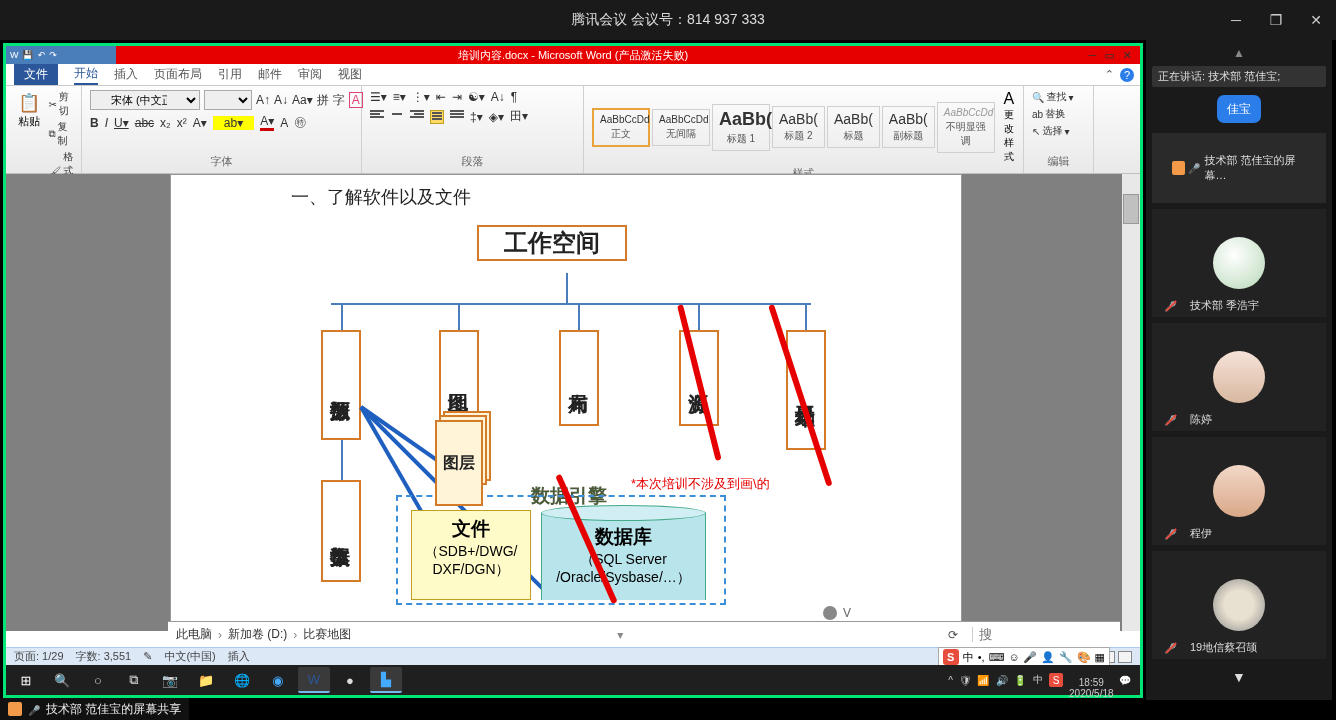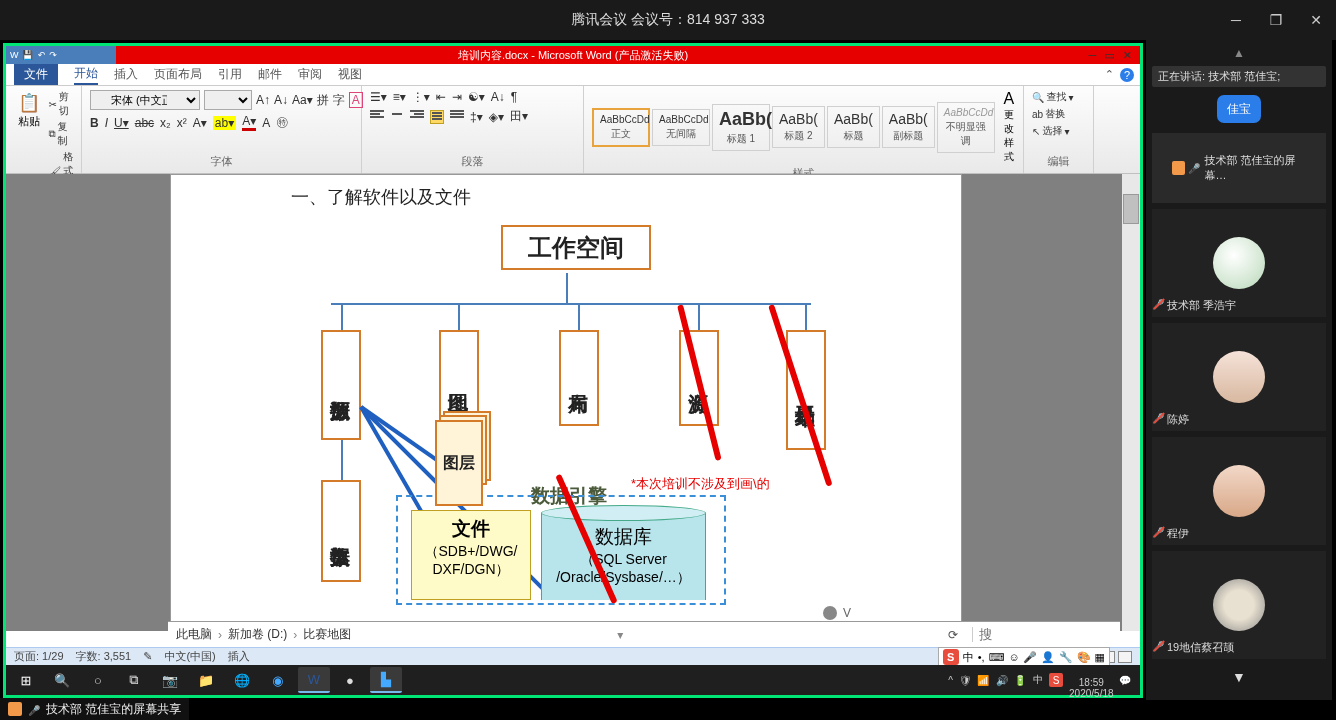--- a/index.html
+++ b/index.html
@@ -84,21 +84,21 @@
 .doc-area { position: absolute; top: 128px; left: 0; right: 0; bottom: 64px; background: #808080; overflow: hidden; }
 .doc-scroll { position: absolute; right: 0; top: 0; width: 18px; height: 100%; background: #e8e8e8; }
 .doc-scroll-thumb { position: absolute; top: 20px; width: 16px; left: 1px; height: 30px; background: #c0c0c0; border: 1px solid #999; }
 .doc-page { position: absolute; left: 164px; top: 0; width: 792px; height: 100%; background: #fff; border: 1px solid #999; }
 
 .doc-heading { position: absolute; left: 120px; top: 10px; font-size: 18px; color: #222; font-family: Liberation Serif, serif; }
 
 
 .diag { position: absolute; left: 130px; top: 50px; width: 560px; height: 380px; }
 .box { position: absolute; border: 2px solid #d47b2a; background: #fff; display: flex; align-items: center; justify-content: center; font-family: KaiTi, SimSun, serif; font-weight: bold; color: #222; }
-.box.top { left: 200px; top: 0; width: 150px; height: 45px; font-size: 24px; }
+.box.top { left: 176px; top: 0; width: 150px; height: 36px; font-size: 24px; }
 .box.vnode { width: 40px; height: 96px; top: 105px; writing-mode: vertical-rl; font-size: 20px; }
 .box.n1 { left: 20px; height: 110px; }
 .box.n2 { left: 138px; }
 .box.n3 { left: 258px; }
 .box.n4 { left: 378px; }
 .box.n5 { left: 485px; height: 120px; }
 .box.layer { left: 134px; top: 195px; width: 48px; height: 86px; background: #fff4d8; z-index: 2; }
 .layer-stack { position: absolute; left: 138px; top: 190px; width: 48px; height: 70px; border: 2px solid #d47b2a; background: #fff4d8; }
 .layer-stack2 { left: 142px; top: 186px; }
 .box.ds { left: 20px; top: 255px; width: 40px; height: 102px; writing-mode: vertical-rl; font-size: 20px; }
@@ -128,21 +128,21 @@
 .note-red { position: absolute; left: 330px; top: 250px; color: #e60000; font-size: 13px; }
 
 .engine-label { position: absolute; left: 230px; top: 258px; font-family: KaiTi, serif; font-size: 19px; font-weight: bold; color: #4a5a3a; }
 .dashed-box { position: absolute; left: 95px; top: 270px; width: 330px; height: 110px; border: 2px dashed #3a8fd8; }
 .file-box { position: absolute; left: 110px; top: 285px; width: 120px; height: 90px; background: #fffbc8; border: 1px solid #c0a020; text-align: center; padding-top: 6px; font-family: KaiTi, serif; font-size: 14px; line-height: 1.3; }
 .file-box .t1 { font-size: 19px; font-weight: bold; }
 .db-cyl { position: absolute; left: 240px; top: 280px; width: 165px; height: 95px; }
 .db-cyl-body { position: absolute; top: 8px; width: 100%; height: 87px; background: #b8e4ec; border-left: 1px solid #4a8; border-right: 1px solid #4a8; }
 .db-cyl-top { position: absolute; top: 0; width: 100%; height: 16px; background: #d0eef4; border: 1px solid #4a8; border-radius: 50%; }
 .db-cyl-text { position: absolute; top: 20px; width: 100%; text-align: center; font-family: KaiTi, serif; font-size: 14px; line-height: 1.3; }
-.db-cyl-text .t1 { font-size: 19px; font-weight: normal; }
+.db-cyl-text .t1 { font-size: 19px; font-weight: bold; }
 
 .ime-badge { position: absolute; right: 110px; bottom: 10px; display: flex; align-items: center; gap: 6px; font-size: 12px; color: #666; }
 .ime-badge .circ { width: 14px; height: 14px; border-radius: 50%; background: #888; }
 
 
 .breadcrumb-bar { position: absolute; left: 162px; right: 20px; bottom: 48px; height: 26px; background: #fff; border-top: 1px solid #999; display: flex; align-items: center; gap: 6px; padding: 0 8px; font-size: 12px; color: #333; }
 .breadcrumb-bar .sep { color: #888; }
 .breadcrumb-bar .reload { margin-left: auto; color: #555; }
 .breadcrumb-bar .search-box { border: none; border-left: 1px solid #ccc; padding-left: 6px; width: 140px; margin-left: 8px; }
 
@@ -169,21 +169,21 @@
 .speaking-bar { background: #333; color: #ddd; font-size: 11px; padding: 3px 6px; border-radius: 2px; }
 .speaker-badge { width: 44px; height: 28px; border-radius: 7px; background: #2b7de9; color: #fff; font-size: 12px; display: flex; align-items: center; justify-content: center; margin: 2px auto 4px; }
 .share-row { background: #2a2a2a; display: flex; align-items: center; gap: 4px; padding: 20px; font-size: 11px; color: #ddd; }
 .share-row .sq { width: 14px; height: 14px; background: #f2994a; border-radius: 2px; }
 .participant-card { background: #222; height: 108px; position: relative; display: flex; align-items: center; justify-content: center; }
 .participant-card .avatar { width: 52px; height: 52px; border-radius: 50%; background: #666; overflow: hidden; display: flex; align-items: center; justify-content: center; font-size: 22px; }
 .participant-card .avatar.c1 { background: radial-gradient(circle at 40% 35%, #fff 0%, #d5e8d5 60%, #b5d5b5 100%); }
 .participant-card .avatar.c2 { background: linear-gradient(#f5e2d8,#d8b8a0); }
 .participant-card .avatar.c3 { background: linear-gradient(#f2d8c8,#d8a888); }
 .participant-card .avatar.c4 { background: radial-gradient(circle, #e8e0d0 40%, #888 100%); }
-.participant-card .name-row { position: absolute; left: 0; bottom: 4px; display: flex; align-items: flex-start; gap: 3px; font-size: 11px; color: #ddd; }
+.participant-card .name-row { position: absolute; left: 12px; bottom: 4px; display: flex; align-items: center; gap: 14px; font-size: 11px; color: #ddd; }
 .mic-ico { width: 12px; height: 12px; display: inline-block; position: relative; }
 .mic-ico::before { content: '🎤'; font-size: 10px; }
 .mic-muted::after { content: ''; position: absolute; left: 0; top: 5px; width: 14px; height: 1.5px; background: #e84c3d; transform: rotate(-45deg); }
 .part-down-arrow { text-align: center; color: #ddd; font-size: 14px; padding: 4px; }
 
 
 .bottom-share { position: absolute; bottom: 0; left: 0; height: 22px; background: #111; display: flex; align-items: center; gap: 6px; padding: 0 8px; font-size: 12px; color: #eee; }
 .bottom-share .sq { width: 14px; height: 14px; background: #f2994a; border-radius: 2px; }
 </style>
 </head>
@@ -271,21 +271,21 @@
               <span class="font-btn" style="border:1px solid #d47;color:#d47;padding:0 2px;">A</span>
             </div>
             <div class="font-row2">
               <span class="font-btn bold">B</span>
               <span class="font-btn italic">I</span>
               <span class="font-btn underline">U▾</span>
               <span class="font-btn"><s>abc</s></span>
               <span class="font-btn">x₂</span>
               <span class="font-btn">x²</span>
               <span class="font-btn">A▾</span>
-              <span class="font-btn" style="background:#ff0;padding:0 2px;">ab▾</span>
+              <span class="font-btn" style="background:#ff0;padding:0 11px;">ab▾</span>
               <span class="font-btn" style="border-bottom:3px solid #c00;">A▾</span>
               <span class="font-btn">A</span>
               <span class="font-btn">㊕</span>
             </div>
           </div>
           <div class="ribbon-group-label">字体</div>
         </div>
 
         <div class="ribbon-group rg-para">
           <div class="para-rows">

